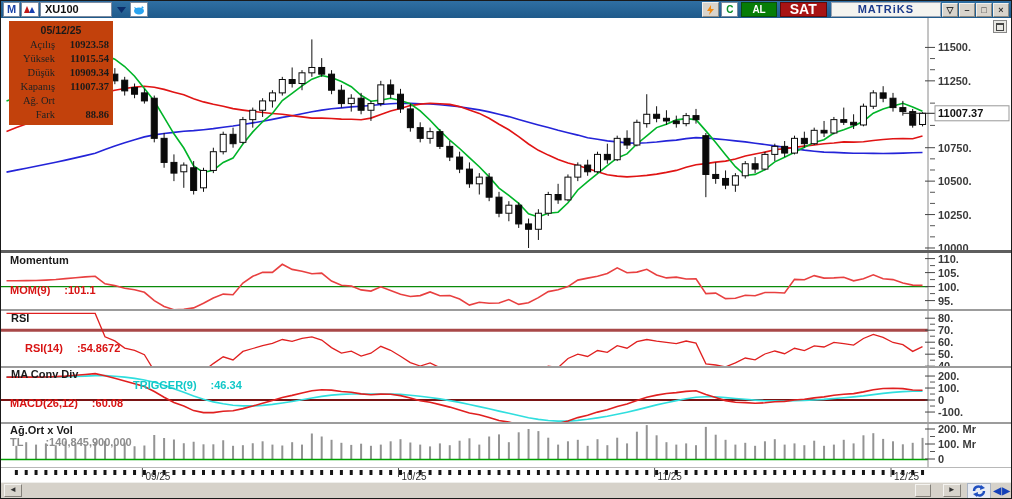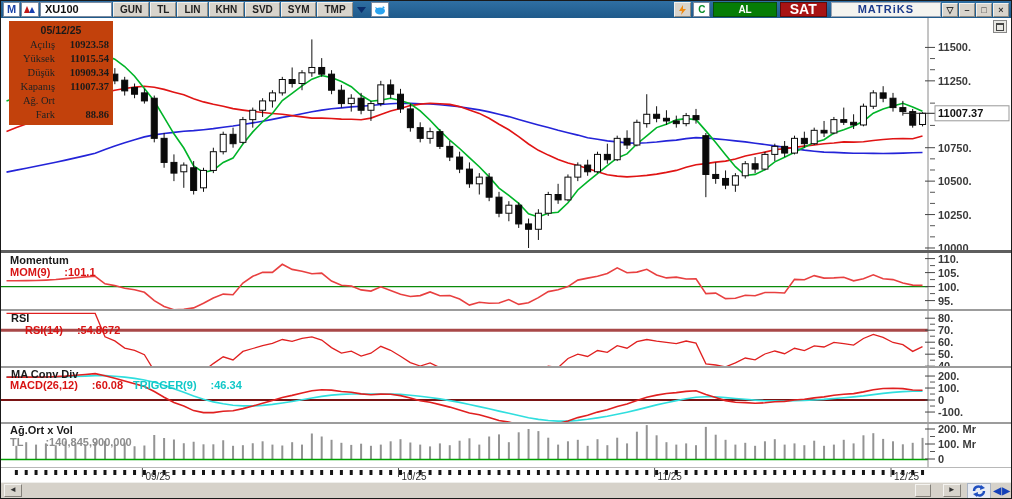--- a/index.html
+++ b/index.html
@@ -9,21 +9,21 @@
   .tb-left,.tb-right{display:flex;align-items:center;height:15px;}
   .mbtn{width:15px;height:13px;background:#fff;border:1px solid #7a8aa0;color:#1d44a8;font-weight:bold;font-size:11px;line-height:13px;text-align:center;margin-right:1px;}
   .bbicon{width:16px;height:13px;background:#fff;border:1px solid #7a8aa0;display:flex;align-items:center;justify-content:center;margin-right:1px;}
   .symfield{width:66px;height:13px;background:#fff;border:1px solid #7a8aa0;color:#111;font-weight:bold;font-size:11px;line-height:13px;padding-left:4px;}
   .tb-btns{display:flex;height:15px;}
   .tbb{height:13px;border:1px solid;border-color:#f2f1ee #8d8a83 #8d8a83 #f2f1ee;background:#d8d4cc;color:#222;font-weight:bold;font-size:10px;line-height:13px;text-align:center;padding:0 6px;margin-left:1px;cursor:default;}
   .caret{width:14px;height:13px;display:flex;align-items:center;justify-content:center;margin-left:2px;}
   .tw{width:16px;height:13px;background:#fff;border:1px solid #7a8aa0;display:flex;align-items:center;justify-content:center;margin-left:2px;}
   .sqbtn{width:15px;height:13px;border:1px solid;border-color:#f2f1ee #8d8a83 #8d8a83 #f2f1ee;background:#d8d4cc;display:flex;align-items:center;justify-content:center;margin-left:1px;font-size:9px;color:#222;font-weight:bold;}
   .cbtn{width:15px;height:13px;background:#fff;border:1px solid #7a8aa0;color:#0a8f2a;font-weight:bold;font-size:10px;line-height:13px;text-align:center;margin-left:2px;}
-  .al{height:13px;padding:0 24px;background:#067d06;border:1px solid #0a4d0a;color:#fff;font-weight:bold;font-size:10px;line-height:13px;margin-left:3px;}
+  .al{height:13px;padding:0 10px;background:#067d06;border:1px solid #0a4d0a;color:#fff;font-weight:bold;font-size:10px;line-height:13px;margin-left:3px;}
   .sat{height:13px;padding:0 9px;background:#a81414;border:1px solid #5f0c0c;color:#fff;font-weight:bold;font-size:14px;line-height:13px;margin-left:3px;}
   .brand{height:13px;padding:0 26px;background:#f4f4f0;border:1px solid #9aa4b4;color:#1d3c8c;font-weight:bold;font-size:11px;line-height:13px;letter-spacing:1px;margin-left:4px;}
   .wc{width:14px;height:12px;border:1px solid;border-color:#f2f1ee #8d8a83 #8d8a83 #f2f1ee;background:#d8d4cc;display:flex;align-items:center;justify-content:center;font-size:9px;line-height:10px;color:#333;font-weight:bold;margin-left:1px;}
   
   .body{background:#fff;}
   .panel{position:relative;overflow:hidden;}
   .panel svg{position:absolute;left:0;top:0;}
   .main{height:232px;}
   .mom{height:56px;} .rsi{height:55px;} .macd{height:54px;} .vol{height:43px;}
   .divT{height:3px;background:#5e5e5e;} .div{height:2px;background:#9c9c9c;} .divS{height:1px;background:#b8b8b8;}
@@ -33,21 +33,21 @@
   .qdate{text-align:center;padding:1px 0 2px 0;}
   .qrow{display:flex;line-height:14px;font-family:Liberation Serif, serif;}
   .qlbl{flex:1;text-align:right;padding-right:7px;font-weight:normal;color:#222;}
   .qval{min-width:47px;text-align:right;}
   
   .mavs{position:absolute;left:8px;top:120px;z-index:4;font-size:11px;font-weight:bold;line-height:12px;}
   .mavrow{display:flex;width:122px;}
   .mavname{width:56px;} .mavval{flex:1;text-align:right;}
   
   .plabel{position:absolute;font-size:11px;font-weight:bold;color:#1a1a1a;z-index:4;white-space:pre;}
-  .red{color:#d81414;} .cyan{color:#12c8c8;} .gray{color:#8c8c8c;}
+  .red{color:#d81414;margin-top:18px;} .cyan{color:#12c8c8;} .gray{color:#8c8c8c;}
   .val{margin-left:14px;}
   .restoreicon{position:absolute;right:4px;top:2px;width:12px;height:11px;border:1px solid #888;background:#e8e8e4;z-index:6;display:flex;align-items:center;justify-content:center;}
   .restoreicon span{display:block;width:6px;height:5px;border:1px solid #444;border-top-width:2px;}
   
   .hscroll{height:15px;background:#d6d2ca;border-top:1px solid #efefec;display:flex;align-items:center;position:relative;}
   .sbtn{width:16px;height:11px;border:1px solid;border-color:#f4f3f0 #84817a #84817a #f4f3f0;background:#d8d4cc;font-size:8px;line-height:10px;text-align:center;color:#333;}
   .sbtn.left{margin-left:3px;}
   .strack{flex:1;}
   .thumb{position:absolute;right:80px;width:14px;height:11px;border:1px solid;border-color:#f4f3f0 #84817a #84817a #f4f3f0;background:#d8d4cc;}
   .sbtn.right{margin-right:6px;}
@@ -62,29 +62,20 @@
   <div class="tb">
     <div class="tb-left">
       <div class="mbtn">M</div>
       <div class="bbicon">
         <svg width="12" height="9">
           <polygon points="0,8 3,1 6,8" fill="#c01818"></polygon>
           <polygon points="5,8 8,2 11,8" fill="#1840b0"></polygon>
         </svg>
       </div>
       <div class="symfield">XU100</div>
-      <div class="tb-btns" id="tb-buttons">
-          <div class="tbb">GUN</div>
-          <div class="tbb">TL</div>
-          <div class="tbb">LIN</div>
-          <div class="tbb">KHN</div>
-          <div class="tbb">SVD</div>
-          <div class="tbb">SYM</div>
-          <div class="tbb">TMP</div>
-        </div>
       <div class="caret">
         <svg width="9" height="6">
             <polygon points="0,0 9,0 4.5,6" fill="#0b2d6b"></polygon>
           </svg>
       </div>
       <div class="tw">
         <svg width="12" height="10">
           <ellipse cx="6" cy="6" rx="5" ry="3.4" fill="#2aa3ef"></ellipse>
           <polygon points="1,2 6,4 3,6" fill="#2aa3ef"></polygon>
           <polygon points="9,1 11,3 8,4" fill="#2aa3ef"></polygon>

